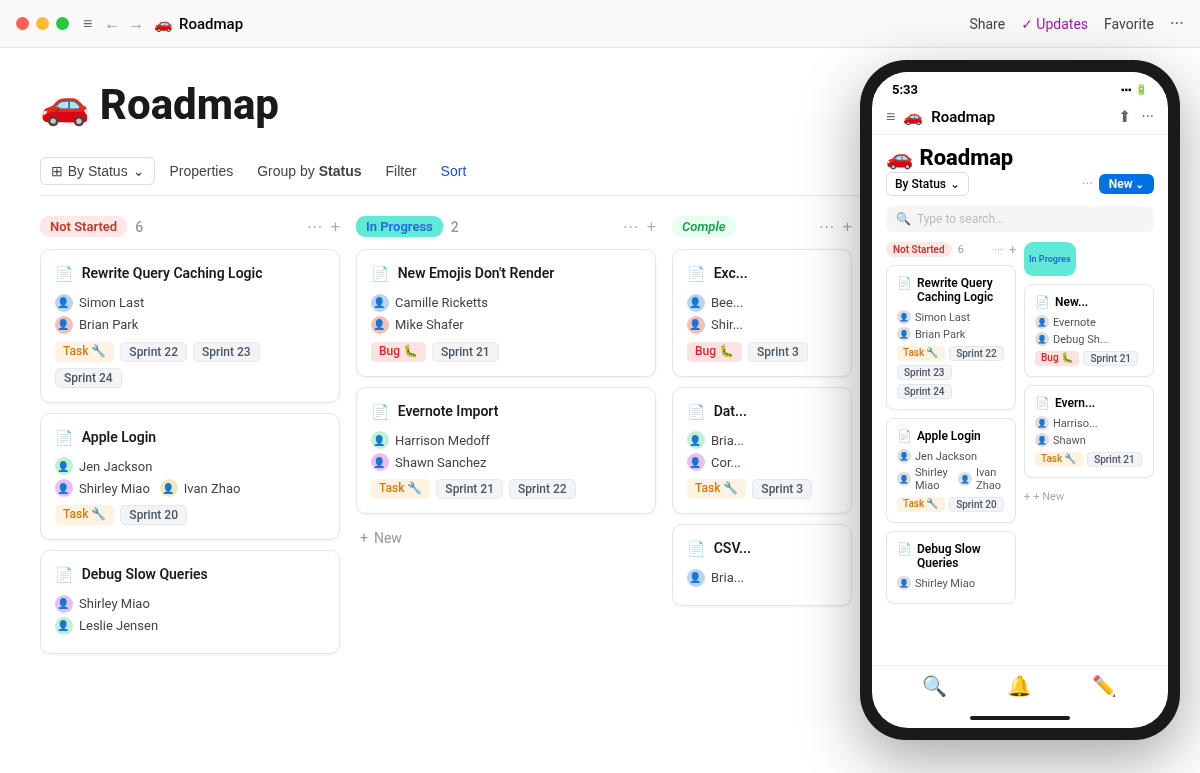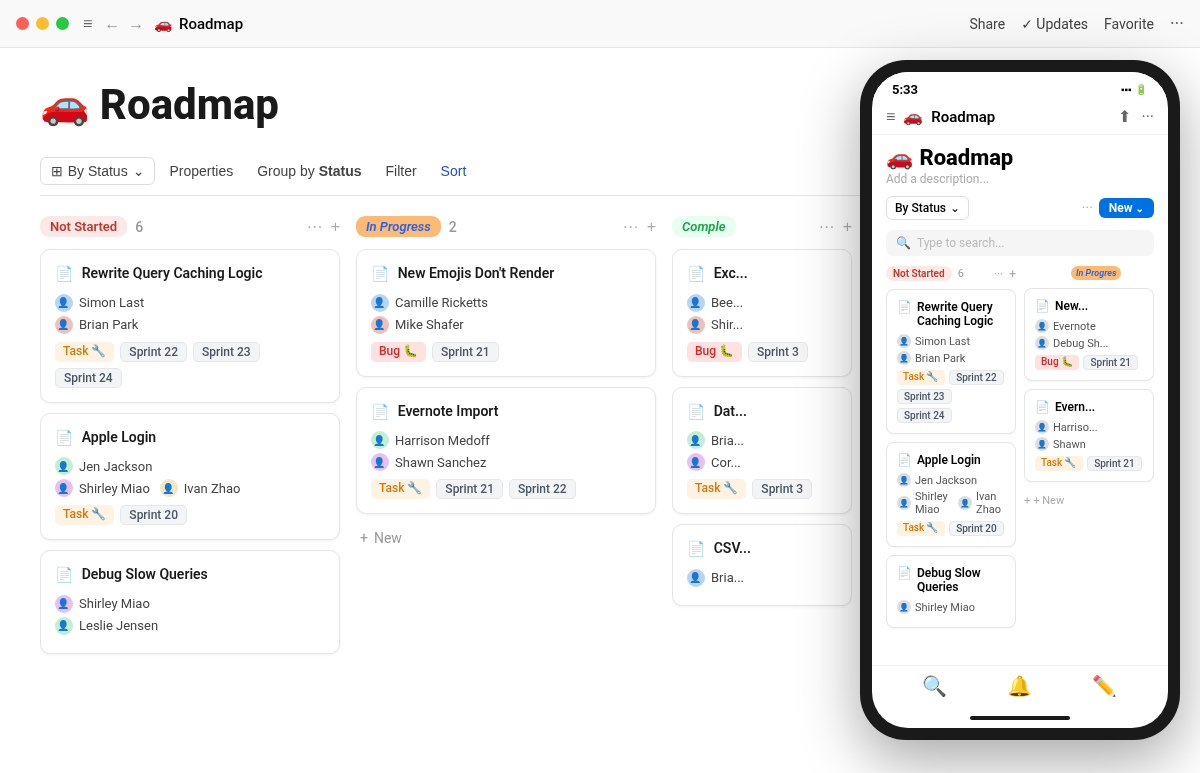--- a/index.html
+++ b/index.html
@@ -60,21 +60,21 @@
     .title-bar-actions {
       display: flex;
       align-items: center;
       gap: 16px;
     }
     .title-bar-action {
       font-size: 14px;
       color: #444;
       cursor: pointer;
     }
-    .title-bar-action.check { color: #404040; }
+    .title-bar-action.check { color: #a21caf; }
     .more-dots {
       font-size: 18px;
       color: #666;
       cursor: pointer;
     }
 
     
     .main-content {
       padding: 32px 40px 0;
       height: calc(773px - 48px);
@@ -139,21 +139,21 @@
       margin-bottom: 12px;
       gap: 8px;
     }
     .status-badge {
       padding: 3px 10px;
       border-radius: 9px;
       font-size: 13px;
       font-weight: 600;
     }
     .status-not-started { background: #fde8e8; color: #c0392b; }
-    .status-in-progress { background: #fdba74; color: #2563eb; font-style: italic; }
+    .status-in-progress { background: #5eead4; color: #2563eb; }
     .status-complete { background: #e8fef0; color: #16a34a; font-style: italic; }
 
     .column-count {
       font-size: 14px;
       color: #999;
       font-weight: 500;
     }
     .column-actions {
       margin-left: auto;
       display: flex;
@@ -696,21 +696,20 @@
         <span>⬆</span>
         <span>···</span>
       </div>
     </div>
 
     <div class="phone-body">
       <div class="phone-page-title-big">
         <span>🚗</span>
         <span>Roadmap</span>
       </div>
-      <div class="phone-description">Add a description...</div>
 
       <div class="phone-toolbar">
         <div class="phone-status-filter">
           <span>By Status</span>
           <span>⌄</span>
         </div>
         <span class="phone-more-btn">···</span>
         <div class="phone-new-btn">
           <span>New</span>
           <span class="phone-new-chevron">⌄</span>
@@ -781,21 +780,21 @@
             </div>
             <div class="phone-person">
               <div class="phone-avatar avatar-d">👤</div>
               <span class="phone-person-name">Shirley Miao</span>
             </div>
           </div>
         </div>
 
         <div style="width:130px;flex-shrink:0;overflow:hidden;">
           <div class="phone-col-header">
-            <span class="status-badge status-in-progress" style="font-size:9px;padding:2px 5px;white-space:nowrap;overflow:hidden;margin-left:47px;">In Progres</span>
+            <span class="status-badge status-in-progress" style="font-size:9px;padding:12px 5px;white-space:nowrap;overflow:hidden;">In Progres</span>
           </div>
 
           <div class="phone-card">
             <div class="phone-card-title">
               <span class="phone-card-icon">📄</span>
               <span>New...</span>
             </div>
             <div class="phone-person">
               <div class="phone-avatar avatar-a">👤</div>
               <span class="phone-person-name">Evernote</span>

